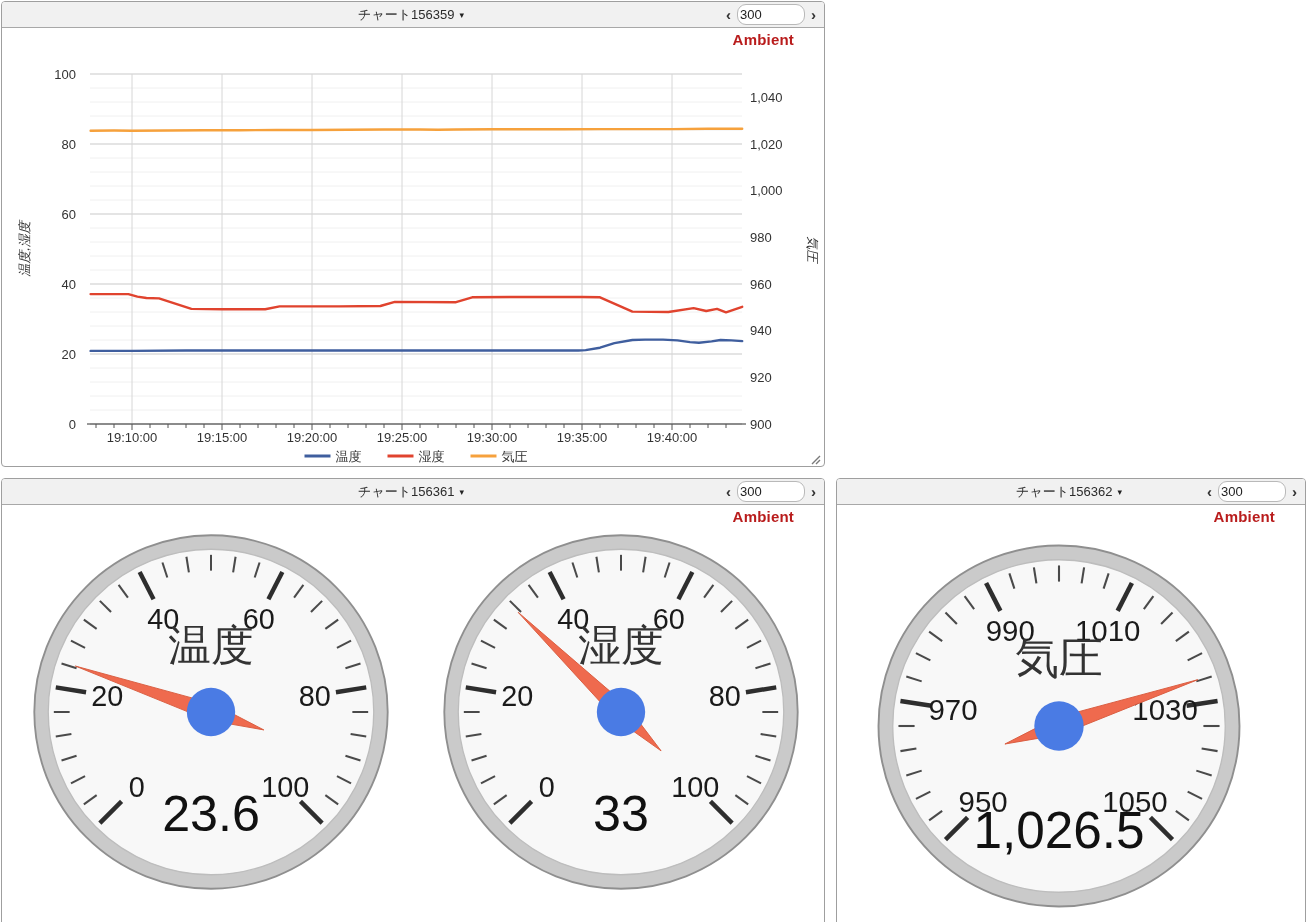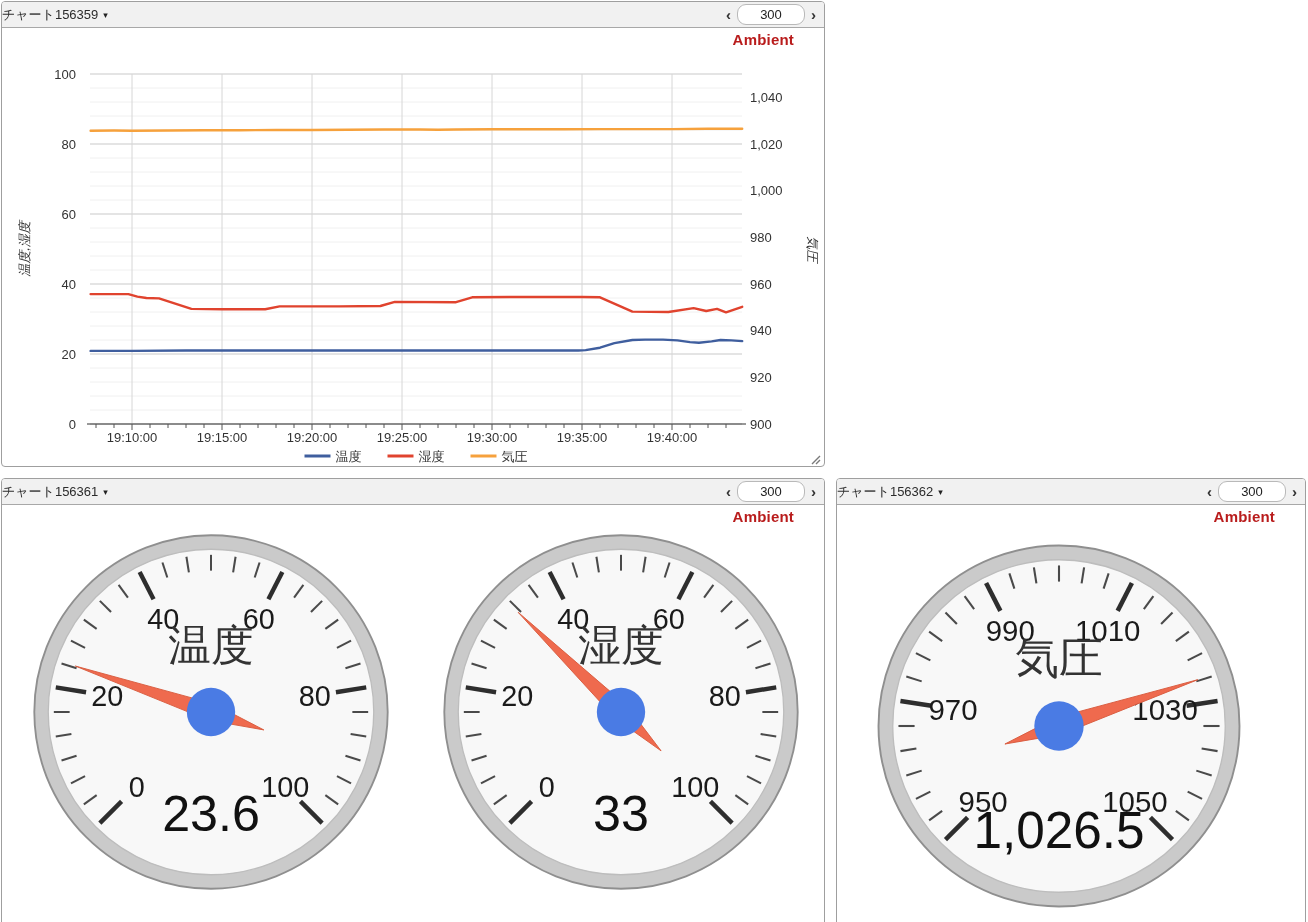--- a/index.html
+++ b/index.html
@@ -10,32 +10,32 @@
   .panel{
     position:absolute;background:#fff;border:1px solid #9f9f9f;border-radius:4px;
     box-sizing:border-box;
   }
   .hdr{
     position:relative;height:25px;background:#f1f1f1;border-bottom:1px solid #a8a8a8;
     border-radius:3px 3px 0 0;
   }
   .hdr-title{
     position:absolute;left:0;right:4px;top:0;height:25px;line-height:25px;
-    text-align:left;font-size:13px;color:#2b2b2b;cursor:pointer;
+    text-align:center;font-size:13px;color:#2b2b2b;cursor:pointer;
   }
   .caret{font-size:9px;margin-left:5px;color:#222;vertical-align:1px;}
   .hdr-controls{
     position:absolute;right:5px;top:0;height:25px;display:flex;align-items:center;gap:3px;
   }
   .nav{
     border:none;background:transparent;font-size:15px;font-weight:bold;color:#333;
     padding:0 3px;line-height:20px;cursor:pointer;font-family:"Liberation Sans",sans-serif;
   }
   .pts{
-    width:62px;height:17px;border:1px solid #b9b9b9;border-radius:9px;text-align:center;
+    width:62px;height:17px;border:1px solid #b9b9b9;border-radius:9px;text-align:left;
     font-size:13px;color:#222;outline:none;font-family:"Liberation Sans",sans-serif;
   }
   .ambient{
     position:absolute;top:29px;right:30px;font-size:15px;font-weight:bold;color:#b91c1c;
     letter-spacing:.2px;cursor:pointer;
   }
   svg text{font-family:"Liberation Sans",sans-serif;}
   .resize-handle{position:absolute;right:3px;bottom:3px;width:12px;height:12px;cursor:nwse-resize;}
 </style>
 </head>

